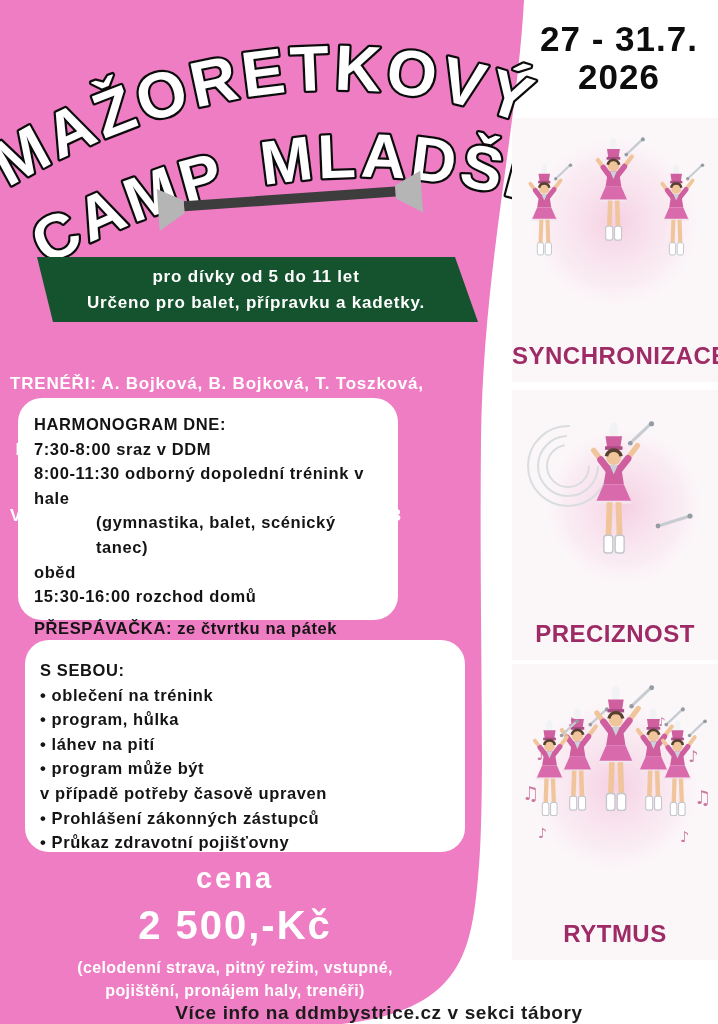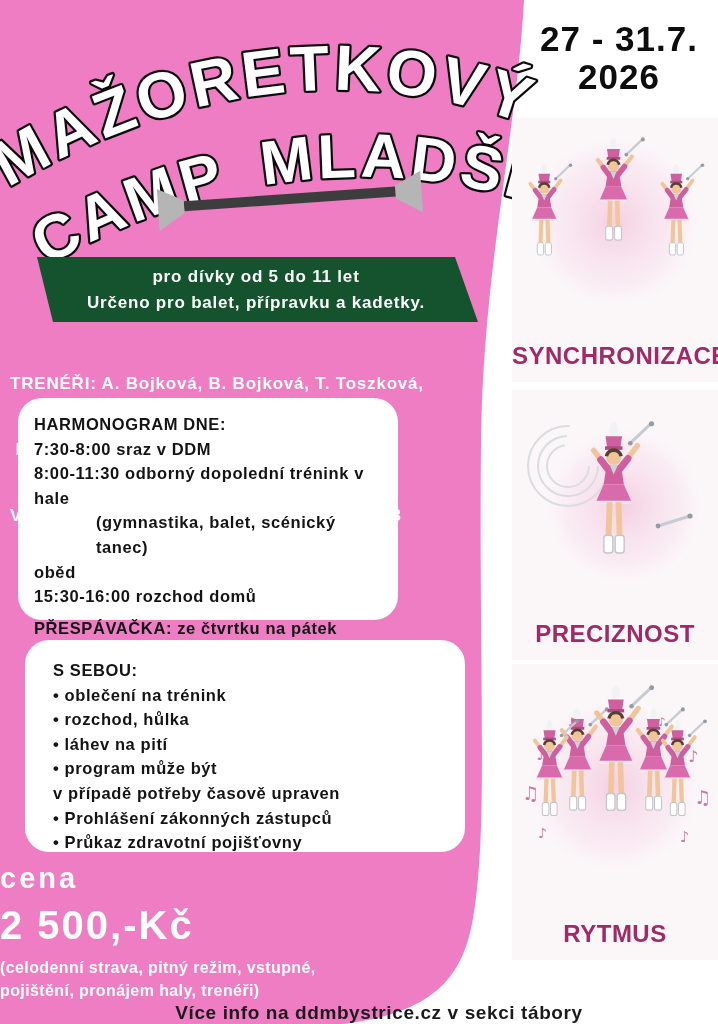--- a/index.html
+++ b/index.html
@@ -33,25 +33,25 @@
     position:absolute;left:10px;top:329px;width:478px;color:#ffffff;
     font-size:17px;line-height:22px;letter-spacing:0.8px;white-space:pre;
   }
   
   .card{
     position:absolute;background:#ffffff;border-radius:24px;
     color:#141414;font-size:16.5px;line-height:24.6px;letter-spacing:0.6px;
     box-sizing:border-box;
   }
   .card-harmonogram{left:18px;top:398px;width:380px;height:222px;padding:14px 8px 0 16px;}
-  .card-ssebou{left:25px;top:640px;width:440px;height:212px;padding:18px 8px 0 28px;}
+  .card-ssebou{left:25px;top:640px;width:440px;height:212px;padding:18px 8px 0 15px;}
   .card .indent{padding-left:62px;}
   .card .gap-above{margin-top:7px;}
   
-  .price{position:absolute;left:0;top:862px;width:470px;color:#ffffff;}
+  .price{position:absolute;left:0;top:862px;width:470px;text-align:center;color:#ffffff;}
   .price-label{font-size:29px;letter-spacing:3px;}
   .price-amount{font-size:40px;letter-spacing:2px;margin-top:8px;}
   .price-note{font-size:16px;line-height:22.5px;letter-spacing:0.4px;margin-top:9px;}
   
   .footer{
     position:absolute;left:0;top:1002px;width:718px;text-align:center;
     color:#1b1b1b;font-size:19px;letter-spacing:0.6px;padding-left:20px;
   }
   
   .date{
@@ -115,21 +115,21 @@
     <div>8:00-11:30 odborný dopolední trénink v hale</div>
     <div class="indent">(gymnastika, balet, scénický tanec)</div>
     <div>oběd</div>
     <div>15:30-16:00 rozchod domů</div>
     <div class="gap-above">PŘESPÁVAČKA: ze čtvrtku na pátek</div>
   </div>
 
   <div class="card card-ssebou">
     <div>S SEBOU:</div>
     <div>• oblečení na trénink</div>
-    <div>• rozchod, hůlka</div>
+    <div>• program, hůlka</div>
     <div>• láhev na pití</div>
     <div>• program může být</div>
     <div>v případě potřeby časově upraven</div>
     <div>• Prohlášení zákonných zástupců</div>
     <div>• Průkaz zdravotní pojišťovny</div>
   </div>
 
   <div class="price">
     <div class="price-label">cena</div>
     <div class="price-amount">2 500,-Kč</div>

